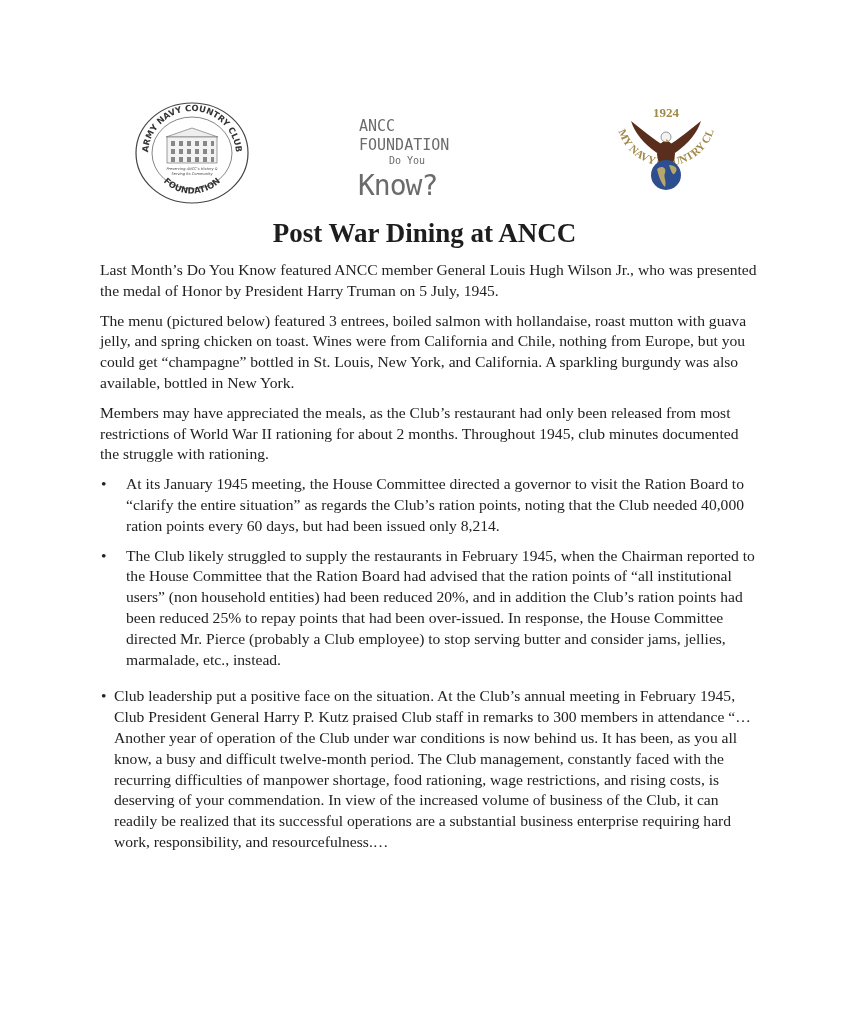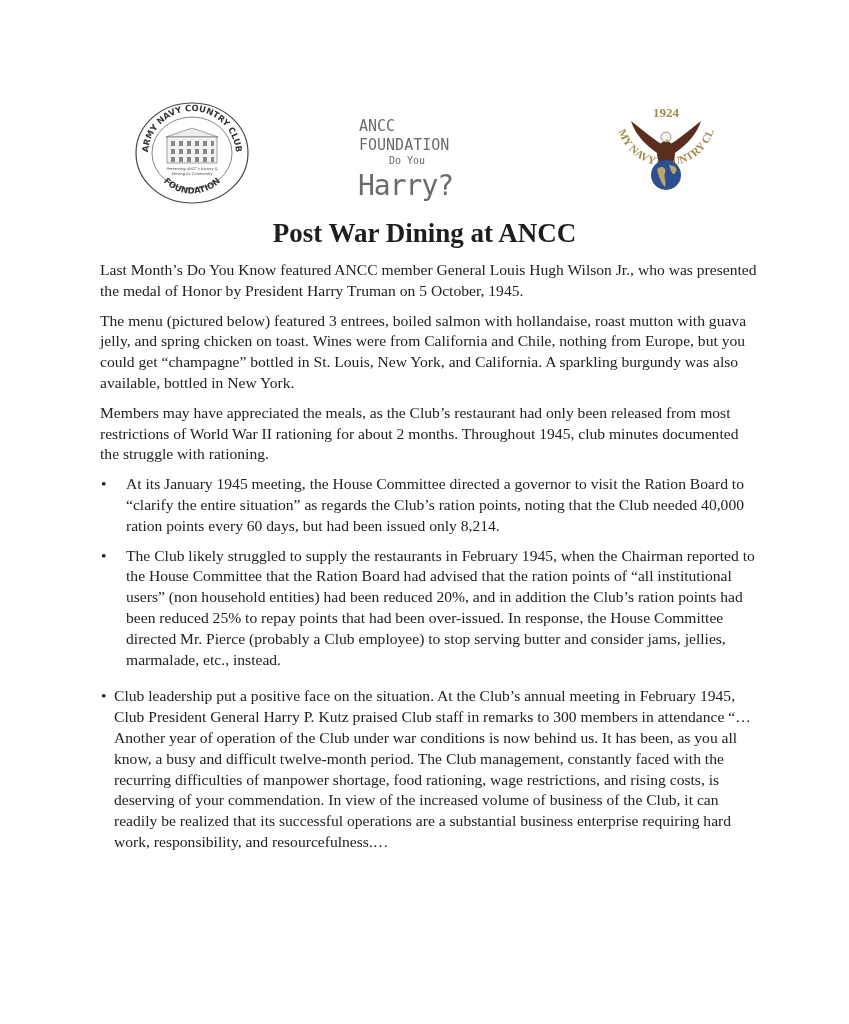--- a/index.html
+++ b/index.html
@@ -68,21 +68,21 @@
       </g>
       <text x="58" y="69" font-family="DejaVu Sans, sans-serif" font-size="3.6" font-style="italic" fill="#444" text-anchor="middle">Preserving ANCC's History &amp;</text>
       <text x="58" y="74" font-family="DejaVu Sans, sans-serif" font-size="3.6" font-style="italic" fill="#444" text-anchor="middle">Serving Its Community</text>
     </svg>
   </div>
 
   <div class="logo-center">
     <div class="l1">ANCC</div>
     <div class="l2">FOUNDATION</div>
     <div class="l3">Do You</div>
-    <div class="l4">Harry?</div>
+    <div class="l4">Know?</div>
   </div>
 
   <div class="logo-right">
     <svg width="122" height="112" viewBox="0 0 122 112">
       <defs>
         <path id="arcR" d="M 14 34 A 50 50 0 0 0 108 34"></path>
       </defs>
       <text x="61" y="18" font-family="Liberation Serif, serif" font-size="13" font-weight="bold" fill="#a08a4a" text-anchor="middle">1924</text>
       <text font-family="Liberation Serif, serif" font-size="11" font-weight="bold" fill="#a08a4a">
         <textPath href="#arcR" startOffset="50%" text-anchor="middle">ARMY NAVY COUNTRY CLUB</textPath>
@@ -99,21 +99,21 @@
         <path d="M52 70 C 56 66, 62 68, 60 74 C 58 78, 62 82, 60 88 C 56 84, 54 78, 52 70 Z" fill="#b7a76a"></path>
         <path d="M64 66 C 70 66, 74 70, 70 74 C 68 78, 66 72, 64 66 Z" fill="#b7a76a"></path>
       </g>
     </svg>
   </div>
 </div>
 
 <div class="title">Post War Dining at ANCC</div>
 
 <div class="content">
-  <p>Last Month’s Do You Know featured ANCC member General Louis Hugh Wilson Jr., who was presented the medal of Honor by President Harry Truman on 5 October, 1945.</p>
+  <p>Last Month’s Do You Know featured ANCC member General Louis Hugh Wilson Jr., who was presented the medal of Honor by President Harry Truman on 5 July, 1945.</p>
   <p>The menu (pictured below) featured 3 entrees, boiled salmon with hollandaise, roast mutton with guava jelly, and spring chicken on toast. Wines were from California and Chile, nothing from Europe, but you could get “champagne” bottled in St. Louis, New York, and California. A sparkling burgundy was also available, bottled in New York.</p>
   <p>Members may have appreciated the meals, as the Club’s restaurant had only been released from most restrictions of World War II rationing for about 2 months. Throughout 1945, club minutes documented the struggle with rationing.</p>
   <ul class="bullets">
     <li>
       <span class="dot">•</span>
       <span>At its January 1945 meeting, the House Committee directed a governor to visit the Ration Board to “clarify the entire situation” as regards the Club’s ration points, noting that the Club needed 40,000 ration points every 60 days, but had been issued only 8,214.</span>
     </li>
     <li>
       <span class="dot">•</span>
       <span>The Club likely struggled to supply the restaurants in February 1945, when the Chairman reported to the House Committee that the Ration Board had advised that the ration points of “all institutional users” (non household entities) had been reduced 20%, and in addition the Club’s ration points had been reduced 25% to repay points that had been over-issued. In response, the House Committee directed Mr. Pierce (probably a Club employee) to stop serving butter and consider jams, jellies, marmalade, etc., instead.</span>

